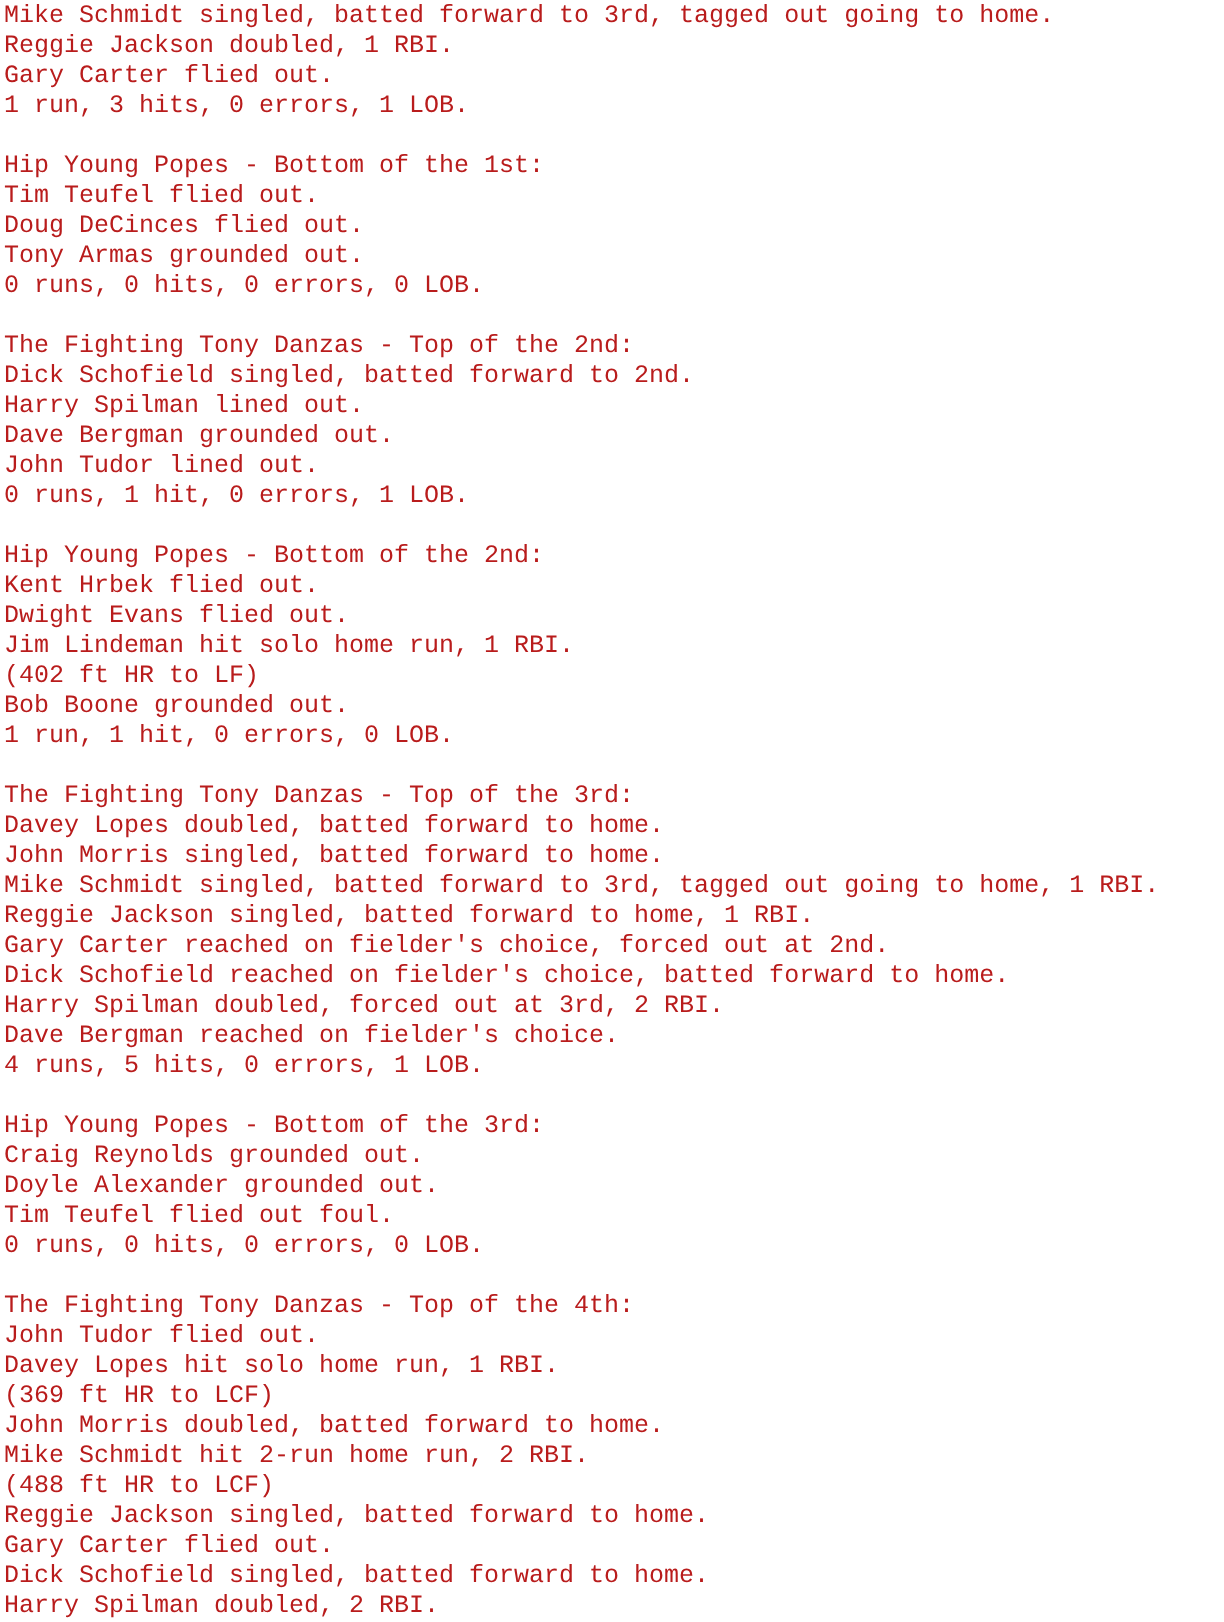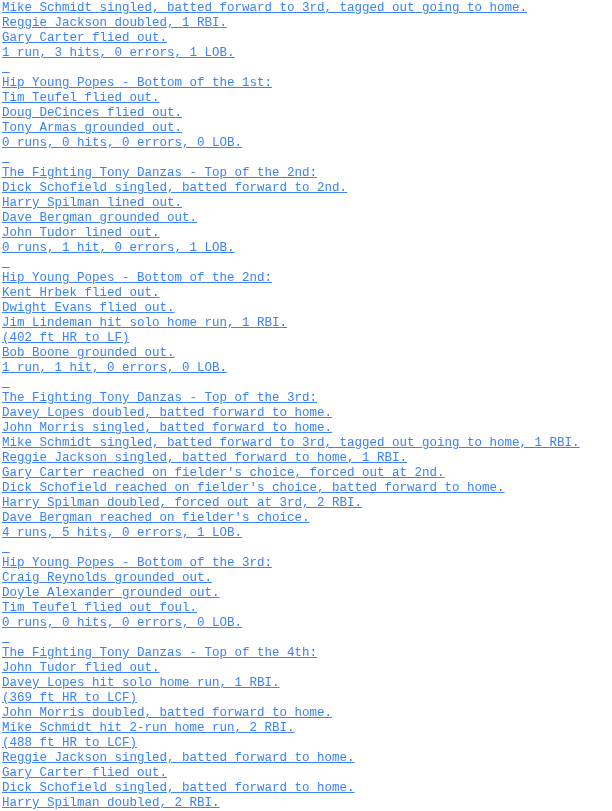--- a/index.html
+++ b/index.html
@@ -12,23 +12,22 @@
     height: 811px;
     overflow: hidden;
     background: #ffffff;
     box-sizing: border-box;
     padding: 1px 0 0 2px;
   }
   .log {
     font-family: "Liberation Mono", "DejaVu Sans Mono", monospace;
     font-size: 12.5px;
     line-height: 15px;
-    color: #3b82f6;
+    color: #b91c1c;
     white-space: pre;
-    text-decoration: underline;
   }
   .line {
     height: 15px;
     white-space: pre;
   }
 </style>
 </head>
 <body>
 
 <div class="page">

